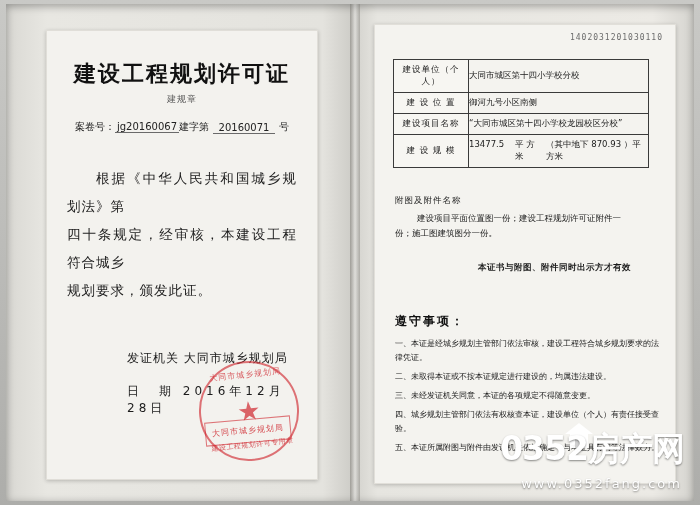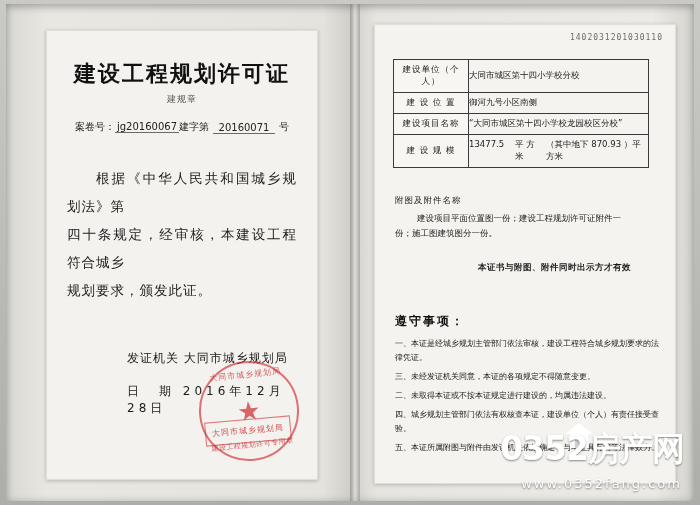--- a/index.html
+++ b/index.html
@@ -242,22 +242,22 @@
         <span class="ind"></span><span>建设项目平面位置图一份；建设工程规划许可证附件一</span><br>
         <span>份；施工图建筑图分一份。</span>
       </div>
 
       <div class="note-center">本证书与附图、附件同时出示方才有效</div>
 
       <div class="rules-title">遵守事项：</div>
       <div class="rules">
         <ol>
           <li>一、本证是经城乡规划主管部门依法审核，建设工程符合城乡规划要求的法律凭证。</li>
+          <li>二、未取得本证或不按本证规定进行建设的，均属违法建设。</li>
           <li>三、未经发证机关同意，本证的各项规定不得随意变更。</li>
-          <li>二、未取得本证或不按本证规定进行建设的，均属违法建设。</li>
           <li>四、城乡规划主管部门依法有权核查本证，建设单位（个人）有责任接受查验。</li>
           <li>五、本证所属附图与附件由发证机关依法确定，与本证具有同等法律效力。</li>
         </ol>
       </div>
     </div>
   </div>
 
   <div class="logo">
     <svg class="house" viewBox="0 0 30 30">
       <polygon points="15,2 29,13 24,13 24,27 6,27 6,13 1,13" fill="#ffffff" opacity="0.95"></polygon>

